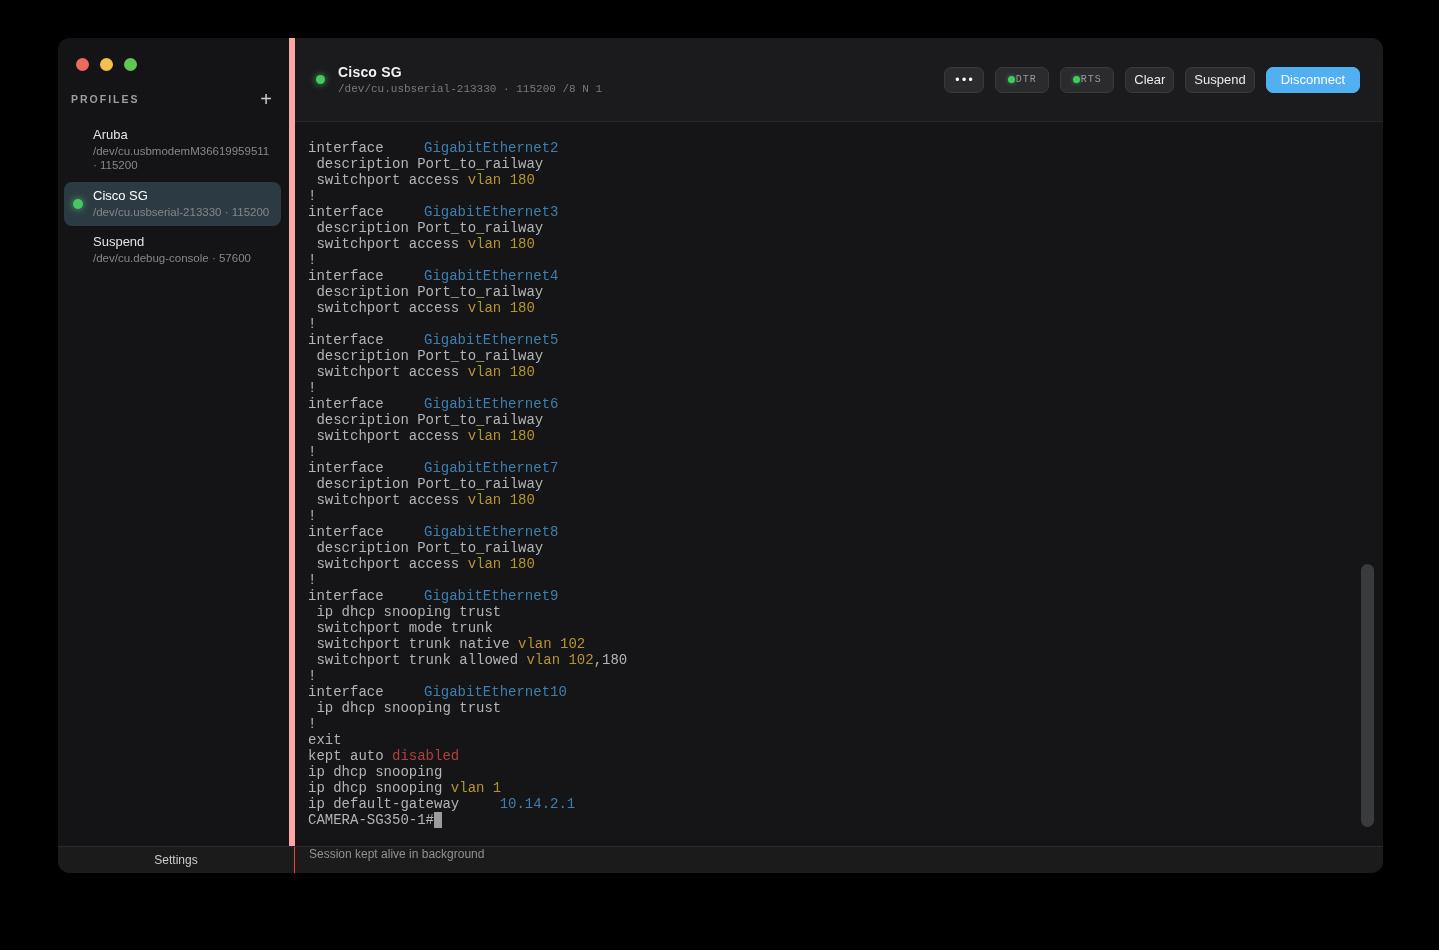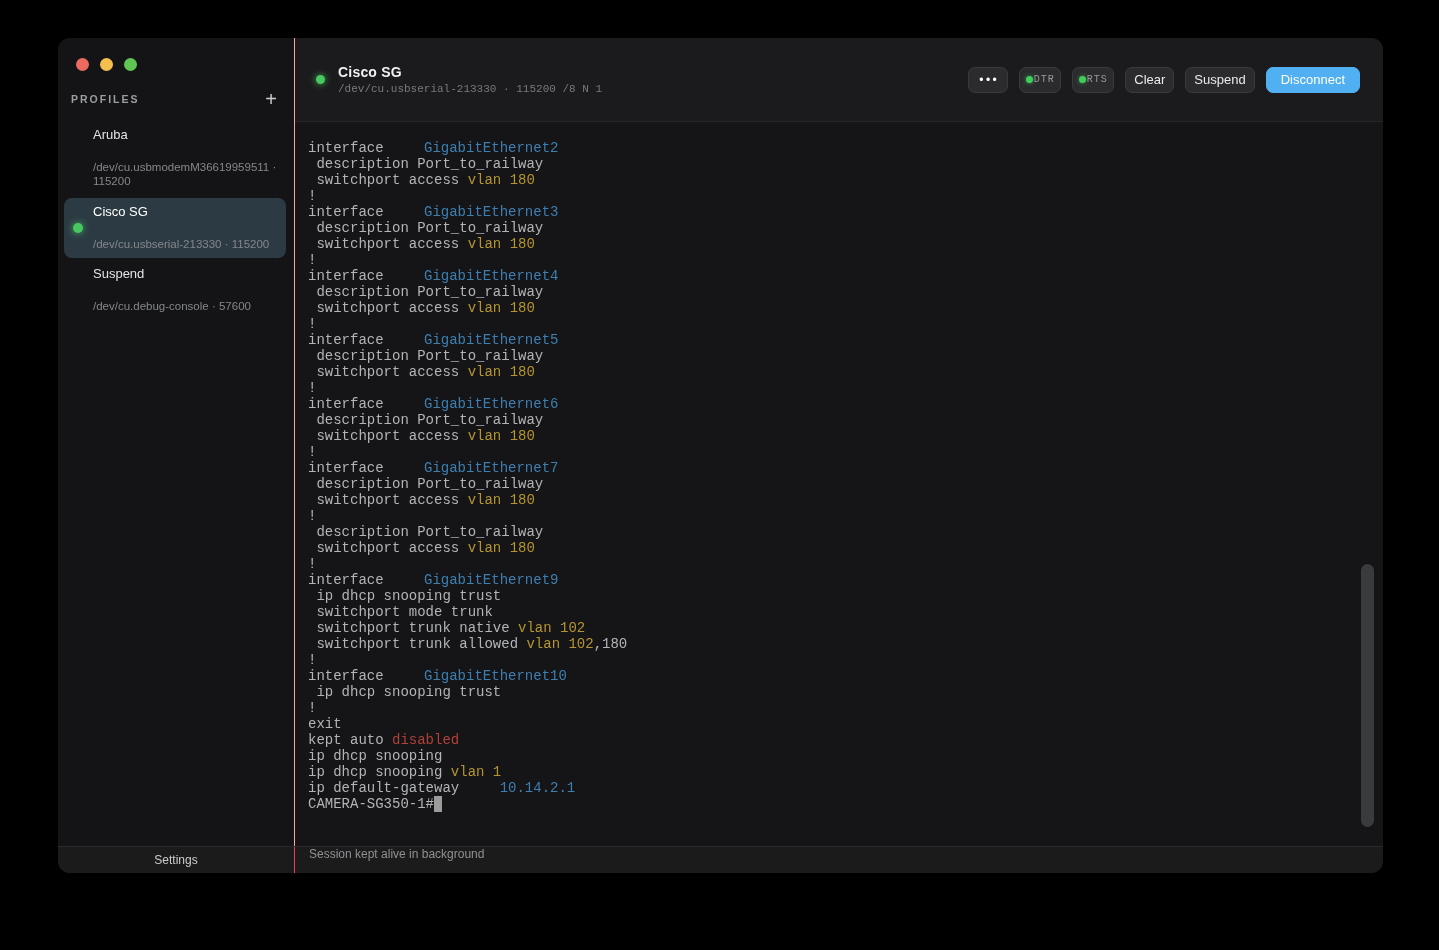--- a/index.html
+++ b/index.html
@@ -7,50 +7,50 @@
     --term-cursor:#9b9b9b; --accent-disconnect:#51b0f2; --status-green:#47c860;
     --selected-row:#2c3b43; --traffic-red:#ec6a5e; --traffic-yellow:#f4bf4f; --traffic-green:#61c554;
   }
   *{margin:0;padding:0;box-sizing:border-box;}
   html,body{width:1439px;height:950px;background:#000;overflow:hidden;
     font-family:"Liberation Sans",sans-serif;}
   .window{position:absolute;left:58px;top:38px;width:1325px;height:835px;
     background:#151517;border-radius:12px;overflow:hidden;
     display:grid;grid-template-columns:237px 1fr;grid-template-rows:1fr 27px;}
   
-  .sidebar{grid-row:1;grid-column:1;background:#141416;border-right:1px solid #fca5a5;overflow:hidden;}
+  .sidebar{grid-row:1;grid-column:1;background:#141416;border-right:6px solid #fca5a5;overflow:hidden;}
   .traffic{display:flex;gap:11px;padding:20px 0 0 18px;}
   .tl{width:13px;height:13px;border-radius:50%;display:inline-block;}
   .tl.red{background:var(--traffic-red);} .tl.yellow{background:var(--traffic-yellow);} .tl.green{background:var(--traffic-green);}
   .profiles-header{display:flex;justify-content:space-between;align-items:center;padding:21px 14px 0 13px;}
   .profiles-title{font-size:10.5px;letter-spacing:2px;color:#9b9ea1;font-weight:600;}
   .add{font-size:20px;font-weight:300;color:#c9cacb;cursor:default;line-height:14px;padding:0 3px;}
   .profile-list{margin-top:15px;}
   .profile-item{position:relative;margin:2px 8px 2px 6px;padding:6px 6px 7px 29px;border-radius:8px;}
   .profile-item.selected{background:var(--selected-row);}
   .p-dot{position:absolute;left:9px;top:50%;transform:translateY(-50%);width:10px;height:10px;border-radius:50%;
     background:var(--status-green);box-shadow:0 0 6px 1px rgba(80,210,100,.55);}
   .p-name{font-size:13px;color:#e2e3e4;}
   .profile-item.selected .p-name{color:#fff;}
-  .p-detail{font-size:11.5px;color:#85878a;margin-top:19px;line-height:1.2;}
+  .p-detail{font-size:11.5px;color:#85878a;margin-top:3px;line-height:1.2;}
   
   .main{grid-row:1;grid-column:2;display:flex;flex-direction:column;position:relative;background:#151517;min-width:0;}
   .hdr{height:84px;flex:none;background:#1b1b1d;border-bottom:1px solid #252528;
     display:flex;align-items:center;padding:0 23px 0 21px;}
   .hdr-dot{width:9px;height:9px;border-radius:50%;background:var(--status-green);
     box-shadow:0 0 6px 1px rgba(80,210,100,.55);margin-right:13px;flex:none;}
   .hdr-titles{display:flex;flex-direction:column;gap:3px;}
   .hdr-title{font-size:14px;font-weight:700;color:#f0f1f2;letter-spacing:.2px;}
   .hdr-sub{font-family:"Liberation Mono",monospace;font-size:11px;color:#767option}
   .hdr-sub{font-family:"Liberation Mono",monospace;font-size:11px;color:#77797c;text-align:right;}
   .hdr-actions{margin-left:auto;display:flex;align-items:center;gap:11px;}
   .hbtn{height:26px;border-radius:7px;background:#2b2b2d;border:1px solid #3a3a3d;color:#eaeaeb;
     font-family:"Liberation Sans",sans-serif;font-size:13px;display:flex;align-items:center;justify-content:center;cursor:default;}
   .menu-btn{width:40px;font-size:12px;letter-spacing:2.5px;color:#fff;padding-left:2px;}
-  .signal-btn{width:42px;gap:1px;}
+  .signal-btn{width:54px;gap:1px;}
   .sdot{width:7px;height:7px;border-radius:50%;background:#3ecf5b;box-shadow:0 0 4px rgba(70,215,95,.6);flex:none;}
   .slabel{font-family:"Liberation Mono",monospace;font-size:10px;letter-spacing:1px;color:#97999b;}
   .text-btn{padding:0 8px;}
   .disconnect-btn{background:var(--accent-disconnect);border-color:var(--accent-disconnect);color:#fff;padding:0 14px;}
   
   .terminal{flex:1;overflow:hidden;padding:18px 30px 0 13px;background:#151517;
     font-family:"Liberation Mono",monospace;font-size:14px;line-height:16px;}
   .term-line{white-space:pre;}
   .seg-t{color:var(--term-text);} .seg-b{color:var(--term-blue);margin-left:32px;} .seg-y{color:var(--term-yellow);text-align:right;}
   .seg-r{color:var(--term-red);} .seg-c{background:var(--term-cursor);}
@@ -136,20 +136,21 @@
         <div class="term-line"><span class="seg-t"> switchport access </span><span class="seg-y">vlan 180</span></div>
         <div class="term-line"><span class="seg-t">!</span></div>
         <div class="term-line"><span class="seg-t">interface </span><span class="seg-b">GigabitEthernet6</span></div>
         <div class="term-line"><span class="seg-t"> description Port_to_railway</span></div>
         <div class="term-line"><span class="seg-t"> switchport access </span><span class="seg-y">vlan 180</span></div>
         <div class="term-line"><span class="seg-t">!</span></div>
         <div class="term-line"><span class="seg-t">interface </span><span class="seg-b">GigabitEthernet7</span></div>
         <div class="term-line"><span class="seg-t"> description Port_to_railway</span></div>
         <div class="term-line"><span class="seg-t"> switchport access </span><span class="seg-y">vlan 180</span></div>
         <div class="term-line"><span class="seg-t">!</span></div>
+        <div class="term-line"><span class="seg-t">interface </span><span class="seg-b">GigabitEthernet8</span></div>
         <div class="term-line"><span class="seg-t"> description Port_to_railway</span></div>
         <div class="term-line"><span class="seg-t"> switchport access </span><span class="seg-y">vlan 180</span></div>
         <div class="term-line"><span class="seg-t">!</span></div>
         <div class="term-line"><span class="seg-t">interface </span><span class="seg-b">GigabitEthernet9</span></div>
         <div class="term-line"><span class="seg-t"> ip dhcp snooping trust</span></div>
         <div class="term-line"><span class="seg-t"> switchport mode trunk</span></div>
         <div class="term-line"><span class="seg-t"> switchport trunk native </span><span class="seg-y">vlan 102</span></div>
         <div class="term-line"><span class="seg-t"> switchport trunk allowed </span><span class="seg-y">vlan 102</span><span class="seg-t">,180</span></div>
         <div class="term-line"><span class="seg-t">!</span></div>
         <div class="term-line"><span class="seg-t">interface </span><span class="seg-b">GigabitEthernet10</span></div>

